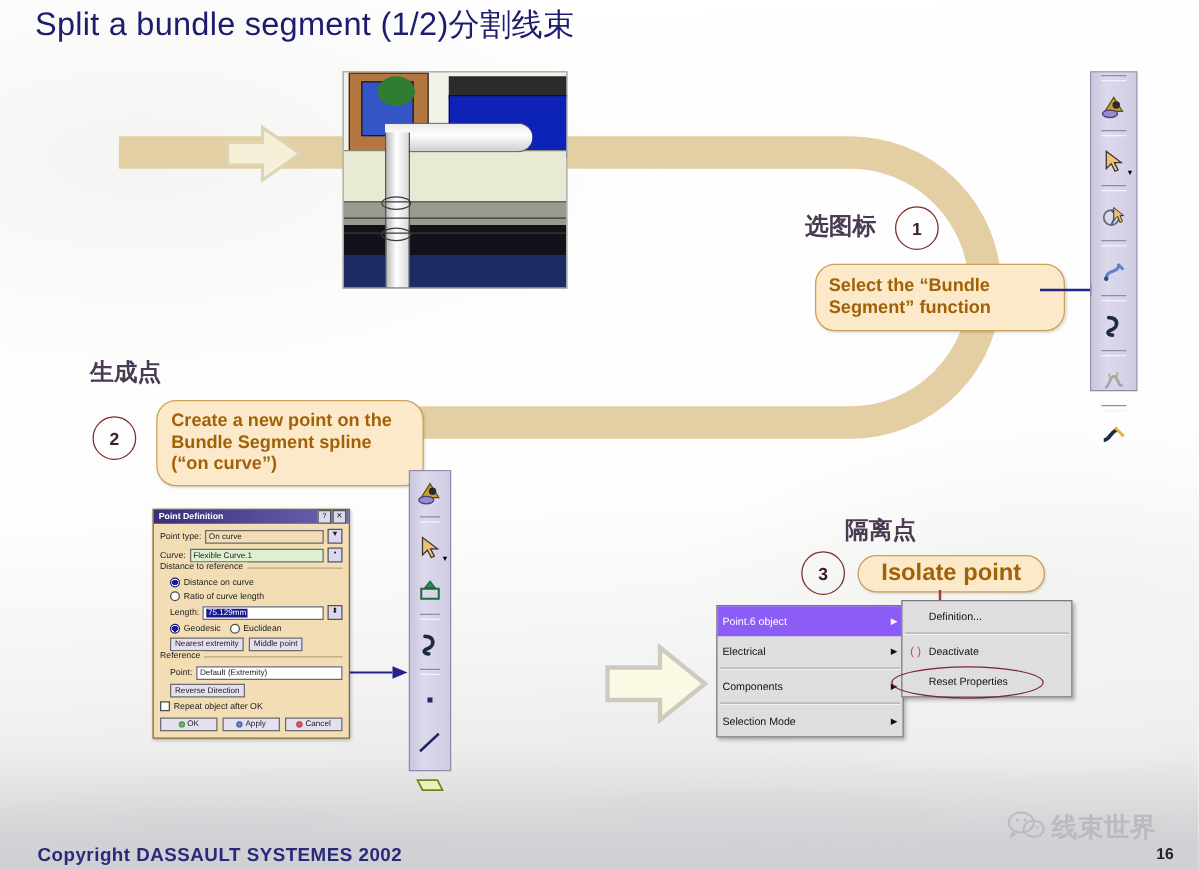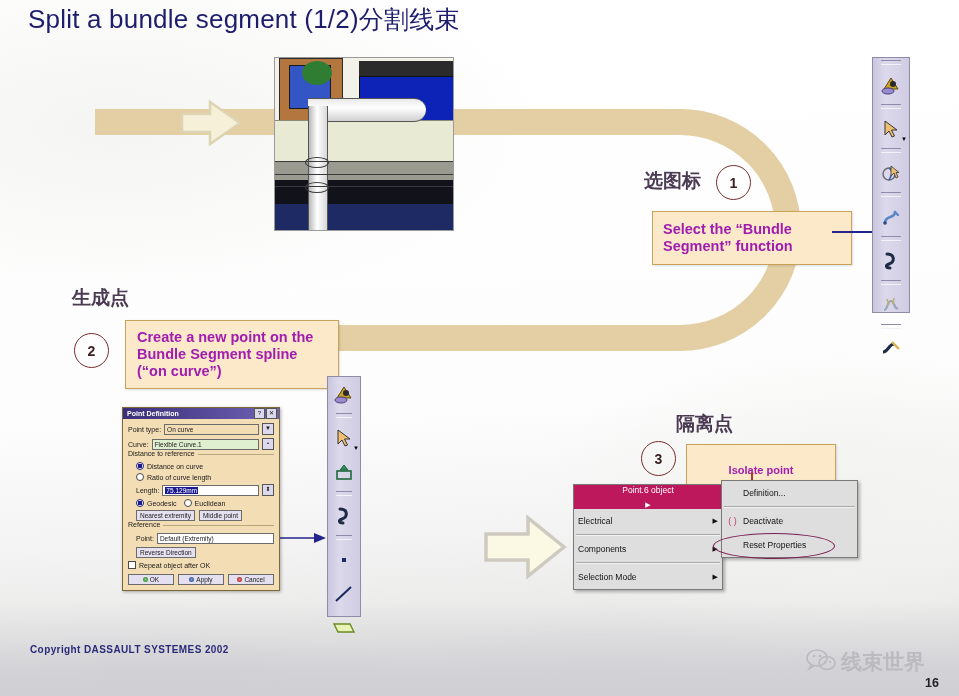--- a/index.html
+++ b/index.html
@@ -61,27 +61,27 @@
     border-radius:0 12px 12px 0;}
   .vp-line{position:absolute;left:0;width:178px;height:0;border-top:1px solid #3a3a3a;}
   .vp-ell{position:absolute;width:22px;height:9px;border:1px solid #3a3a3a;border-radius:50%;}
 
   
   .bigarrow{position:absolute;pointer-events:none;}
 
   
   .bubble{
     position:absolute;
-    background:#fbe9c9;border:1px solid #c8a15a;border-radius:0;
-    color:#a21caf;font-weight:bold;line-height:1.18;
+    background:#fbe9c9;border:1px solid #c8a15a;border-radius:16px;
+    color:#a16207;font-weight:bold;line-height:1.18;
     box-shadow:1px 1px 2px rgba(0,0,0,.13);
   }
   .bubble.b1{left:652px;top:211px;width:178px;padding:9px 10px;font-size:14.5px;}
   .bubble.b2{left:125px;top:320px;width:190px;padding:8px 11px;font-size:14.5px;}
-  .bubble.b3{left:686px;top:444px;width:128px;padding:19px 10px;font-size:11px;text-align:center;}
+  .bubble.b3{left:686px;top:444px;width:128px;padding:3px 10px;font-size:19px;text-align:center;}
 
   
   .stepnum{
     position:absolute;width:33px;height:33px;border-radius:50%;
     border:1.6px solid #7a2b2b;color:#3b2020;background:transparent;
     font-size:14px;font-weight:bold;display:flex;align-items:center;justify-content:center;
   }
   .s1{left:716px;top:165px;}
   .s2{left:74px;top:333px;}
   .s3{left:641px;top:441px;}
@@ -145,29 +145,29 @@
     position:absolute;font-size:8.5px;color:#111;
     font-family:"Liberation Sans",sans-serif;
     box-shadow:2px 2px 3px rgba(0,0,0,.28);
   }
   .ctx-l{left:573px;top:484px;width:148px;background:#dedede;border:1px solid #7a7a7a;}
   .ctx-r{left:721px;top:480px;width:135px;background:#dedede;border:1px solid #7a7a7a;}
   .mi{display:flex;align-items:center;height:24px;padding:0 4px;gap:4px;position:relative;}
   .mi .ic{width:13px;text-align:center;font-size:9px;}
   .mi .tx{flex:1;white-space:nowrap;}
   .mi .ar{font-size:7px;color:#111;}
-  .mi.hl{background:#be185d;color:#fff;flex-direction:column;}
+  .mi.hl{background:#8b5cf6;color:#fff;}
   .mi.hl .ar{color:#fff;}
   .msep{height:1px;background:#a8a8a8;border-bottom:1px solid #f2f2f2;margin:1px 2px;}
 
   .ellipse-hl{position:absolute;left:713px;top:533px;width:120px;height:24px;
     border:1.6px solid #7a1f52;border-radius:50%;pointer-events:none;}
 
   
-  .copyright{position:absolute;left:30px;top:644px;font-size:10px;font-weight:bold;
+  .copyright{position:absolute;left:30px;top:676px;font-size:15px;font-weight:bold;
     color:#2a2a7a;letter-spacing:.4px;white-space:nowrap;}
   .pageno{position:absolute;left:925px;top:676px;font-size:12.5px;font-weight:bold;color:#222;}
   .wmark{position:absolute;left:806px;top:648px;display:flex;align-items:center;gap:5px;
     color:#b9b9bd;font-size:21px;font-family:"DejaVu Sans",sans-serif;font-weight:bold;opacity:.92;}
 </style>
 </head>
 <body>
 
 <div id="slide">
 

